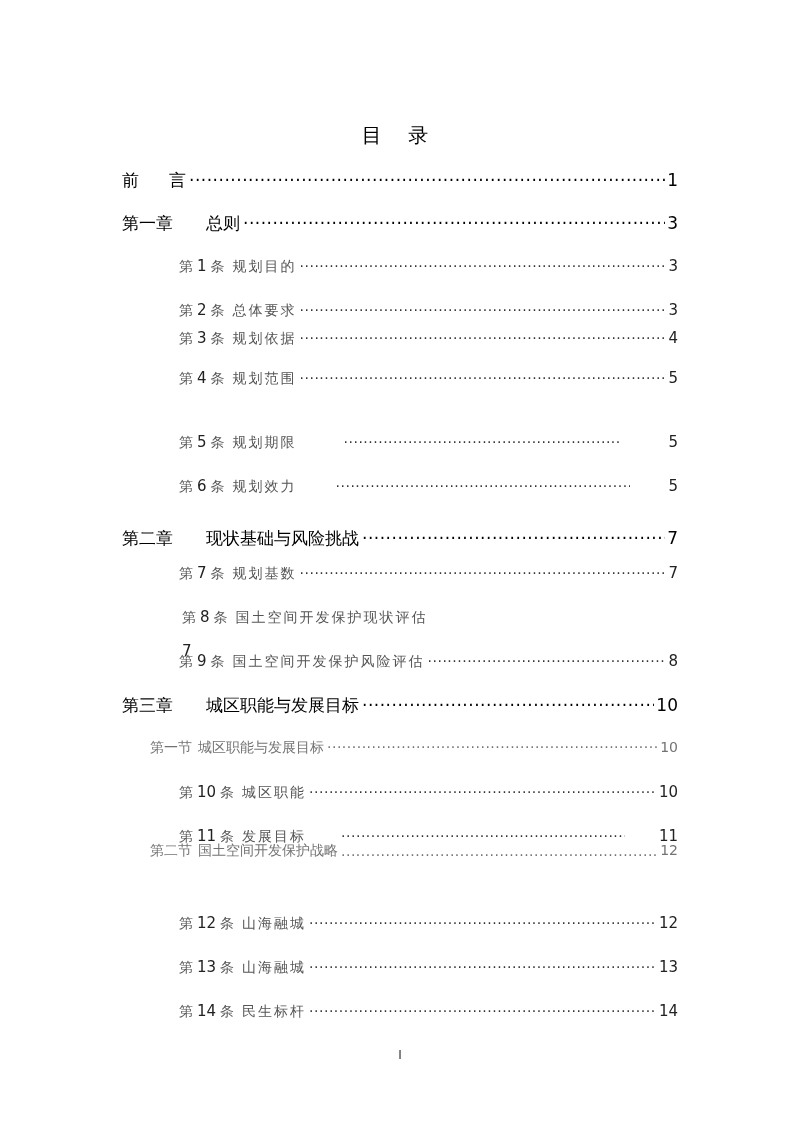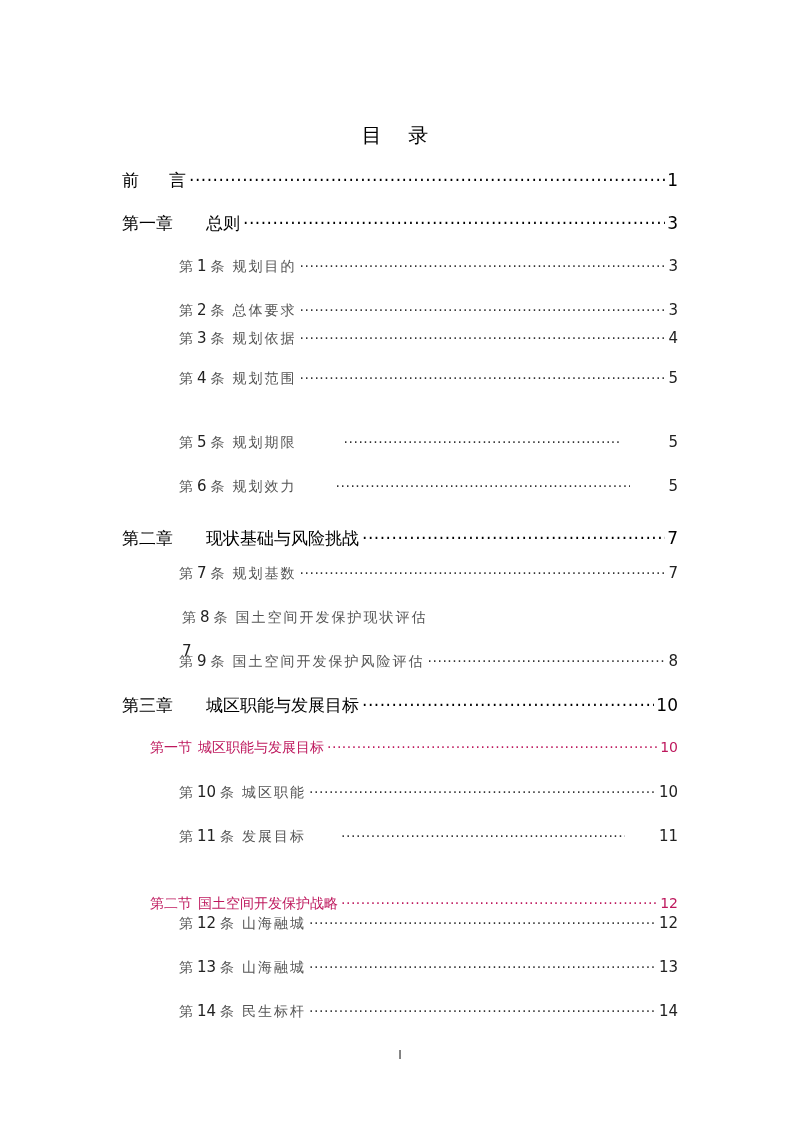--- a/index.html
+++ b/index.html
@@ -72,21 +72,21 @@
     .lvl1 .leader::before { font-size: 17px; bottom: -1px; }
     .lvl1 .chap-num { display: inline-block; width: 84px; }
     .lvl1 .pre-a { display: inline-block; width: 47px; }
 
     
     .lvl2 {
       left: 150px;
       width: 528px;
       font-size: 14px;
       line-height: 20px;
-      color: #be185d;
+      color: #737373;
     }
     .lvl2 .leader::before { font-size: 14px; bottom: -1px; }
     .lvl2 .sec-num { margin-right: 6px; }
 
     
     .lvl3 {
       left: 179px;
       width: 499px;
       font-size: 14px;
       line-height: 20px;
@@ -214,21 +214,21 @@
     <span class="leader"></span>
     <span class="page-no">10</span>
   </div>
 
   <div class="toc-entry lvl3" style="top:826px;gap:32px;">
     <span class="label"><span class="art-prefix">第</span><span class="art-num">11</span><span class="art-suffix">条</span><span class="art-title">发展目标</span></span>
     <span class="leader"></span>
     <span class="page-no">11</span>
   </div>
 
-  <div class="toc-entry lvl2" style="top:893px;">
+  <div class="toc-entry lvl2" style="top:840px;align-items:flex-end;">
     <span class="label"><span class="sec-num">第二节</span><span>国土空间开发保护战略</span></span>
     <span class="leader"></span>
     <span class="page-no">12</span>
   </div>
 
   <div class="toc-entry lvl3" style="top:913px;text-align:right;">
     <span class="label"><span class="art-prefix">第</span><span class="art-num">12</span><span class="art-suffix">条</span><span class="art-title">山海融城</span></span>
     <span class="leader"></span>
     <span class="page-no">12</span>
   </div>

